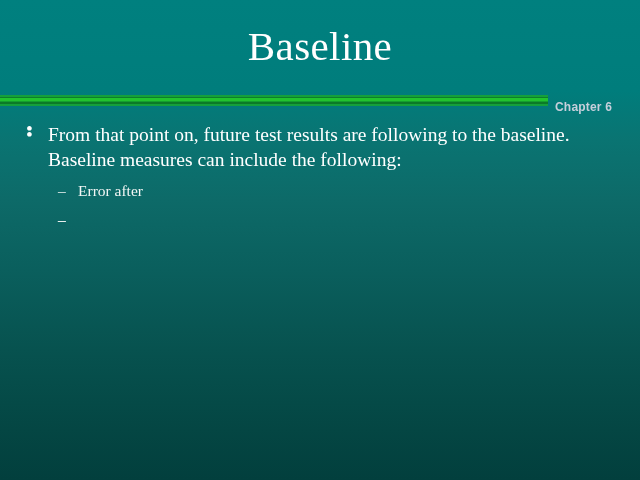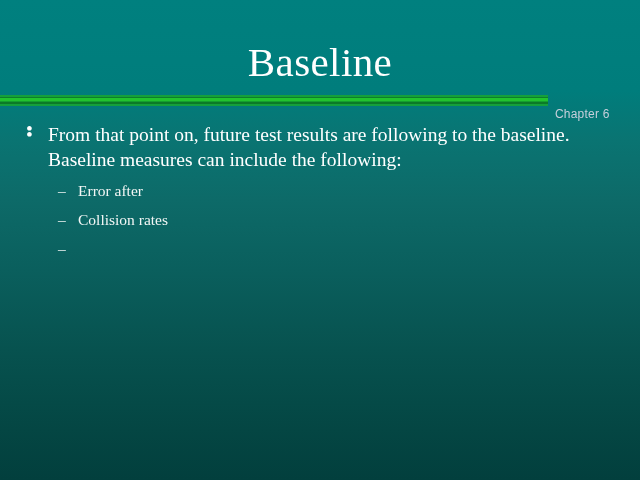--- a/index.html
+++ b/index.html
@@ -25,21 +25,21 @@
         #044643 430px,
         #023f3d 480px);
     font-family: "Liberation Serif", "DejaVu Serif", serif;
     -webkit-font-smoothing: antialiased;
   }
 
   
   #title-area {
     position: absolute;
     left: 0;
-    top: 32px;
+    top: 16px;
     width: 640px;
     height: 60px;
     display: flex;
     align-items: center;
     justify-content: center;
   }
 
   #slide-title {
     font-family: "Liberation Serif", "DejaVu Serif", serif;
     font-size: 41px;
@@ -67,24 +67,24 @@
   .stripe-b { top: 2px;  height: 1px; background: #0d7f2c; }
   .stripe-c { top: 3px;  height: 3px; background: #22c32e; }
   .stripe-d { top: 6px;  height: 1px; background: #14a02c; }
   .stripe-e { top: 7px;  height: 2px; background: #0b7a27; }
   .stripe-f { top: 9px;  height: 2px; background: #15a03a; }
 
   
   #chapter-label {
     position: absolute;
     left: 555px;
-    top: 107px;
+    top: 100px;
     font-family: "Liberation Sans", "DejaVu Sans", sans-serif;
     font-size: 12px;
-    font-weight: 400;
+    font-weight: 700;
     color: #c6cfdb;
     white-space: nowrap;
     letter-spacing: 0.2px;
   }
 
   
   #body-area {
     position: absolute;
     left: 0;
     top: 116px;
@@ -162,21 +162,20 @@
 
     <div id="sublist">
 
       <div class="bullet-l2">
         <span class="marker">–</span>
         <span>Error after</span>
       </div>
 
       <div class="bullet-l2">
         <span class="marker">–</span>
-        <span>Collision rates</span>
       </div>
 
       <div class="bullet-l2">
         <span class="marker">–</span>
       </div>
 
     </div>
   </div>
 
 </div>

